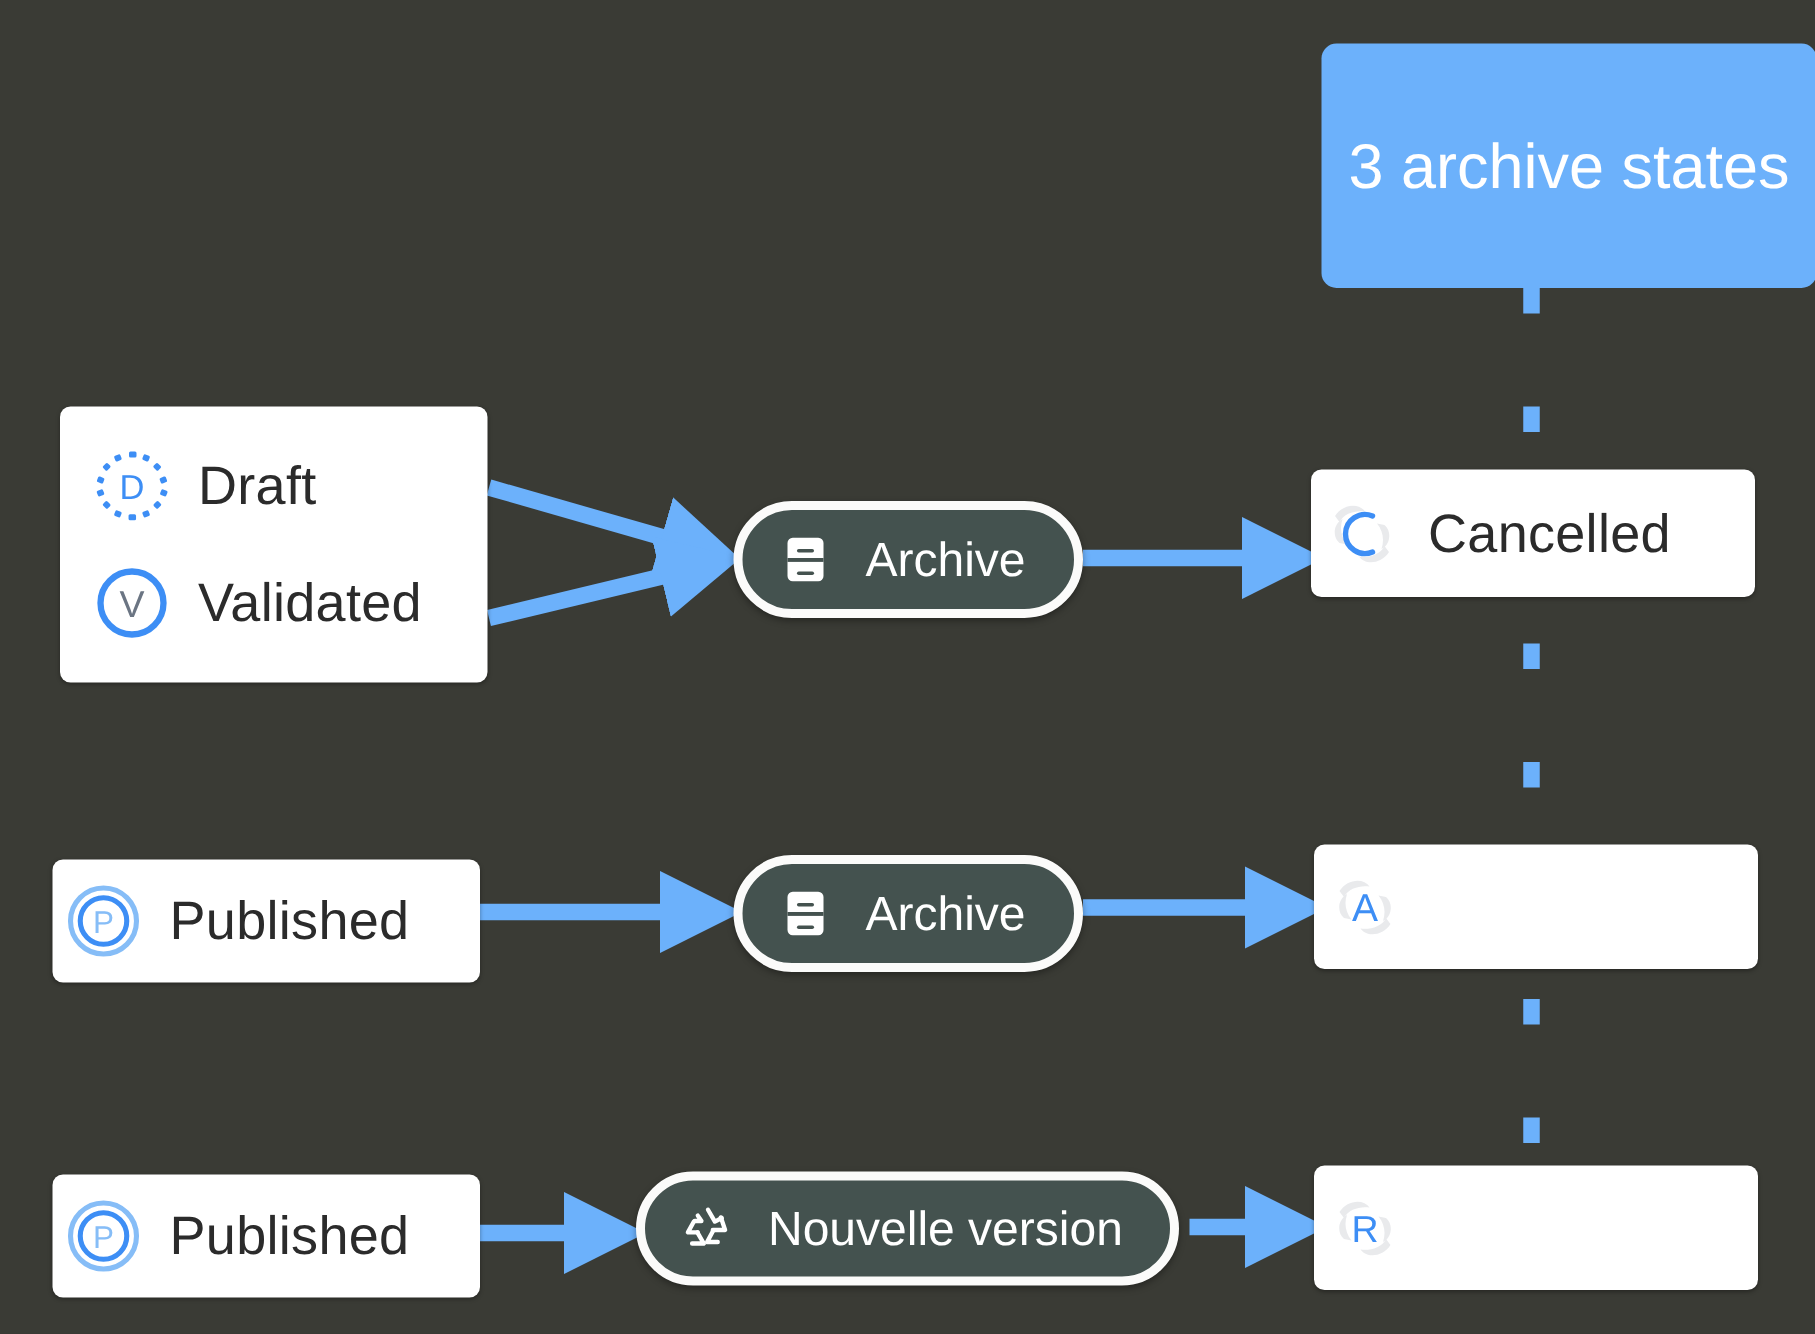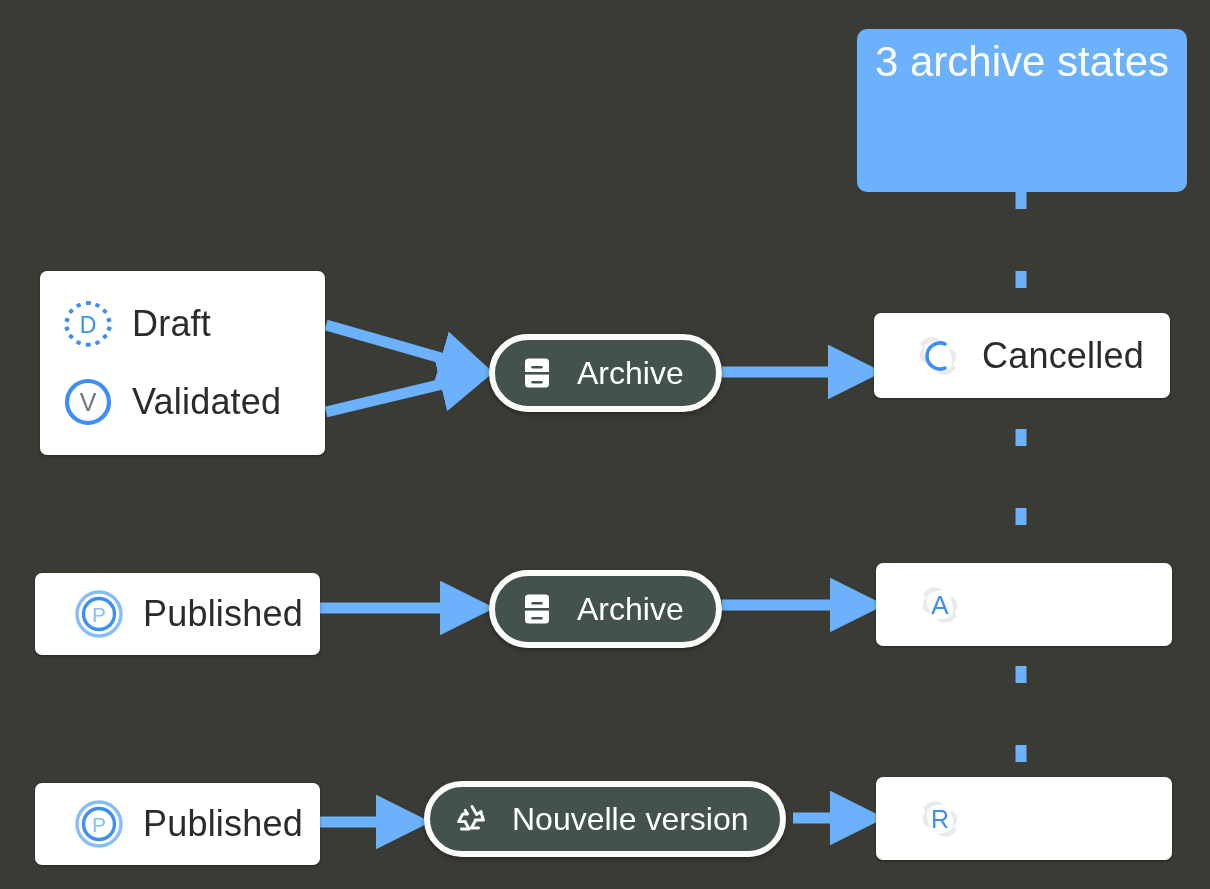--- a/index.html
+++ b/index.html
@@ -36,21 +36,21 @@
     background: #ffffff;
     border-radius: 7px;
     box-shadow: 0 1px 3px rgba(0,0,0,0.35);
   }
 
   .state-row {
     display: flex;
     align-items: center;
     gap: 18px;
     width: 100%;
-    padding-left: 38px;
+    padding-left: 8px;
     box-sizing: border-box;
   }
 
   .state-stack {
     display: flex;
     flex-direction: column;
     justify-content: center;
     gap: 26px;
     width: 100%;
     height: 100%;
@@ -107,24 +107,25 @@
   }
   .aicon svg { display: block; }
 
   
   .callout {
     position: absolute;
     box-sizing: border-box;
     background: #6cb1fb;
     border-radius: 10px;
     display: flex;
-    align-items: flex-start;
+    align-items: center;
     justify-content: center;
     text-align: center;
     padding: 8px 16px;
+    margin-left: 24px;
   }
   .callout-text {
     font-size: 42px;
     line-height: 1.18;
     color: #ffffff;
     font-weight: 400;
   }
 </style>
 </head>
 <body>

